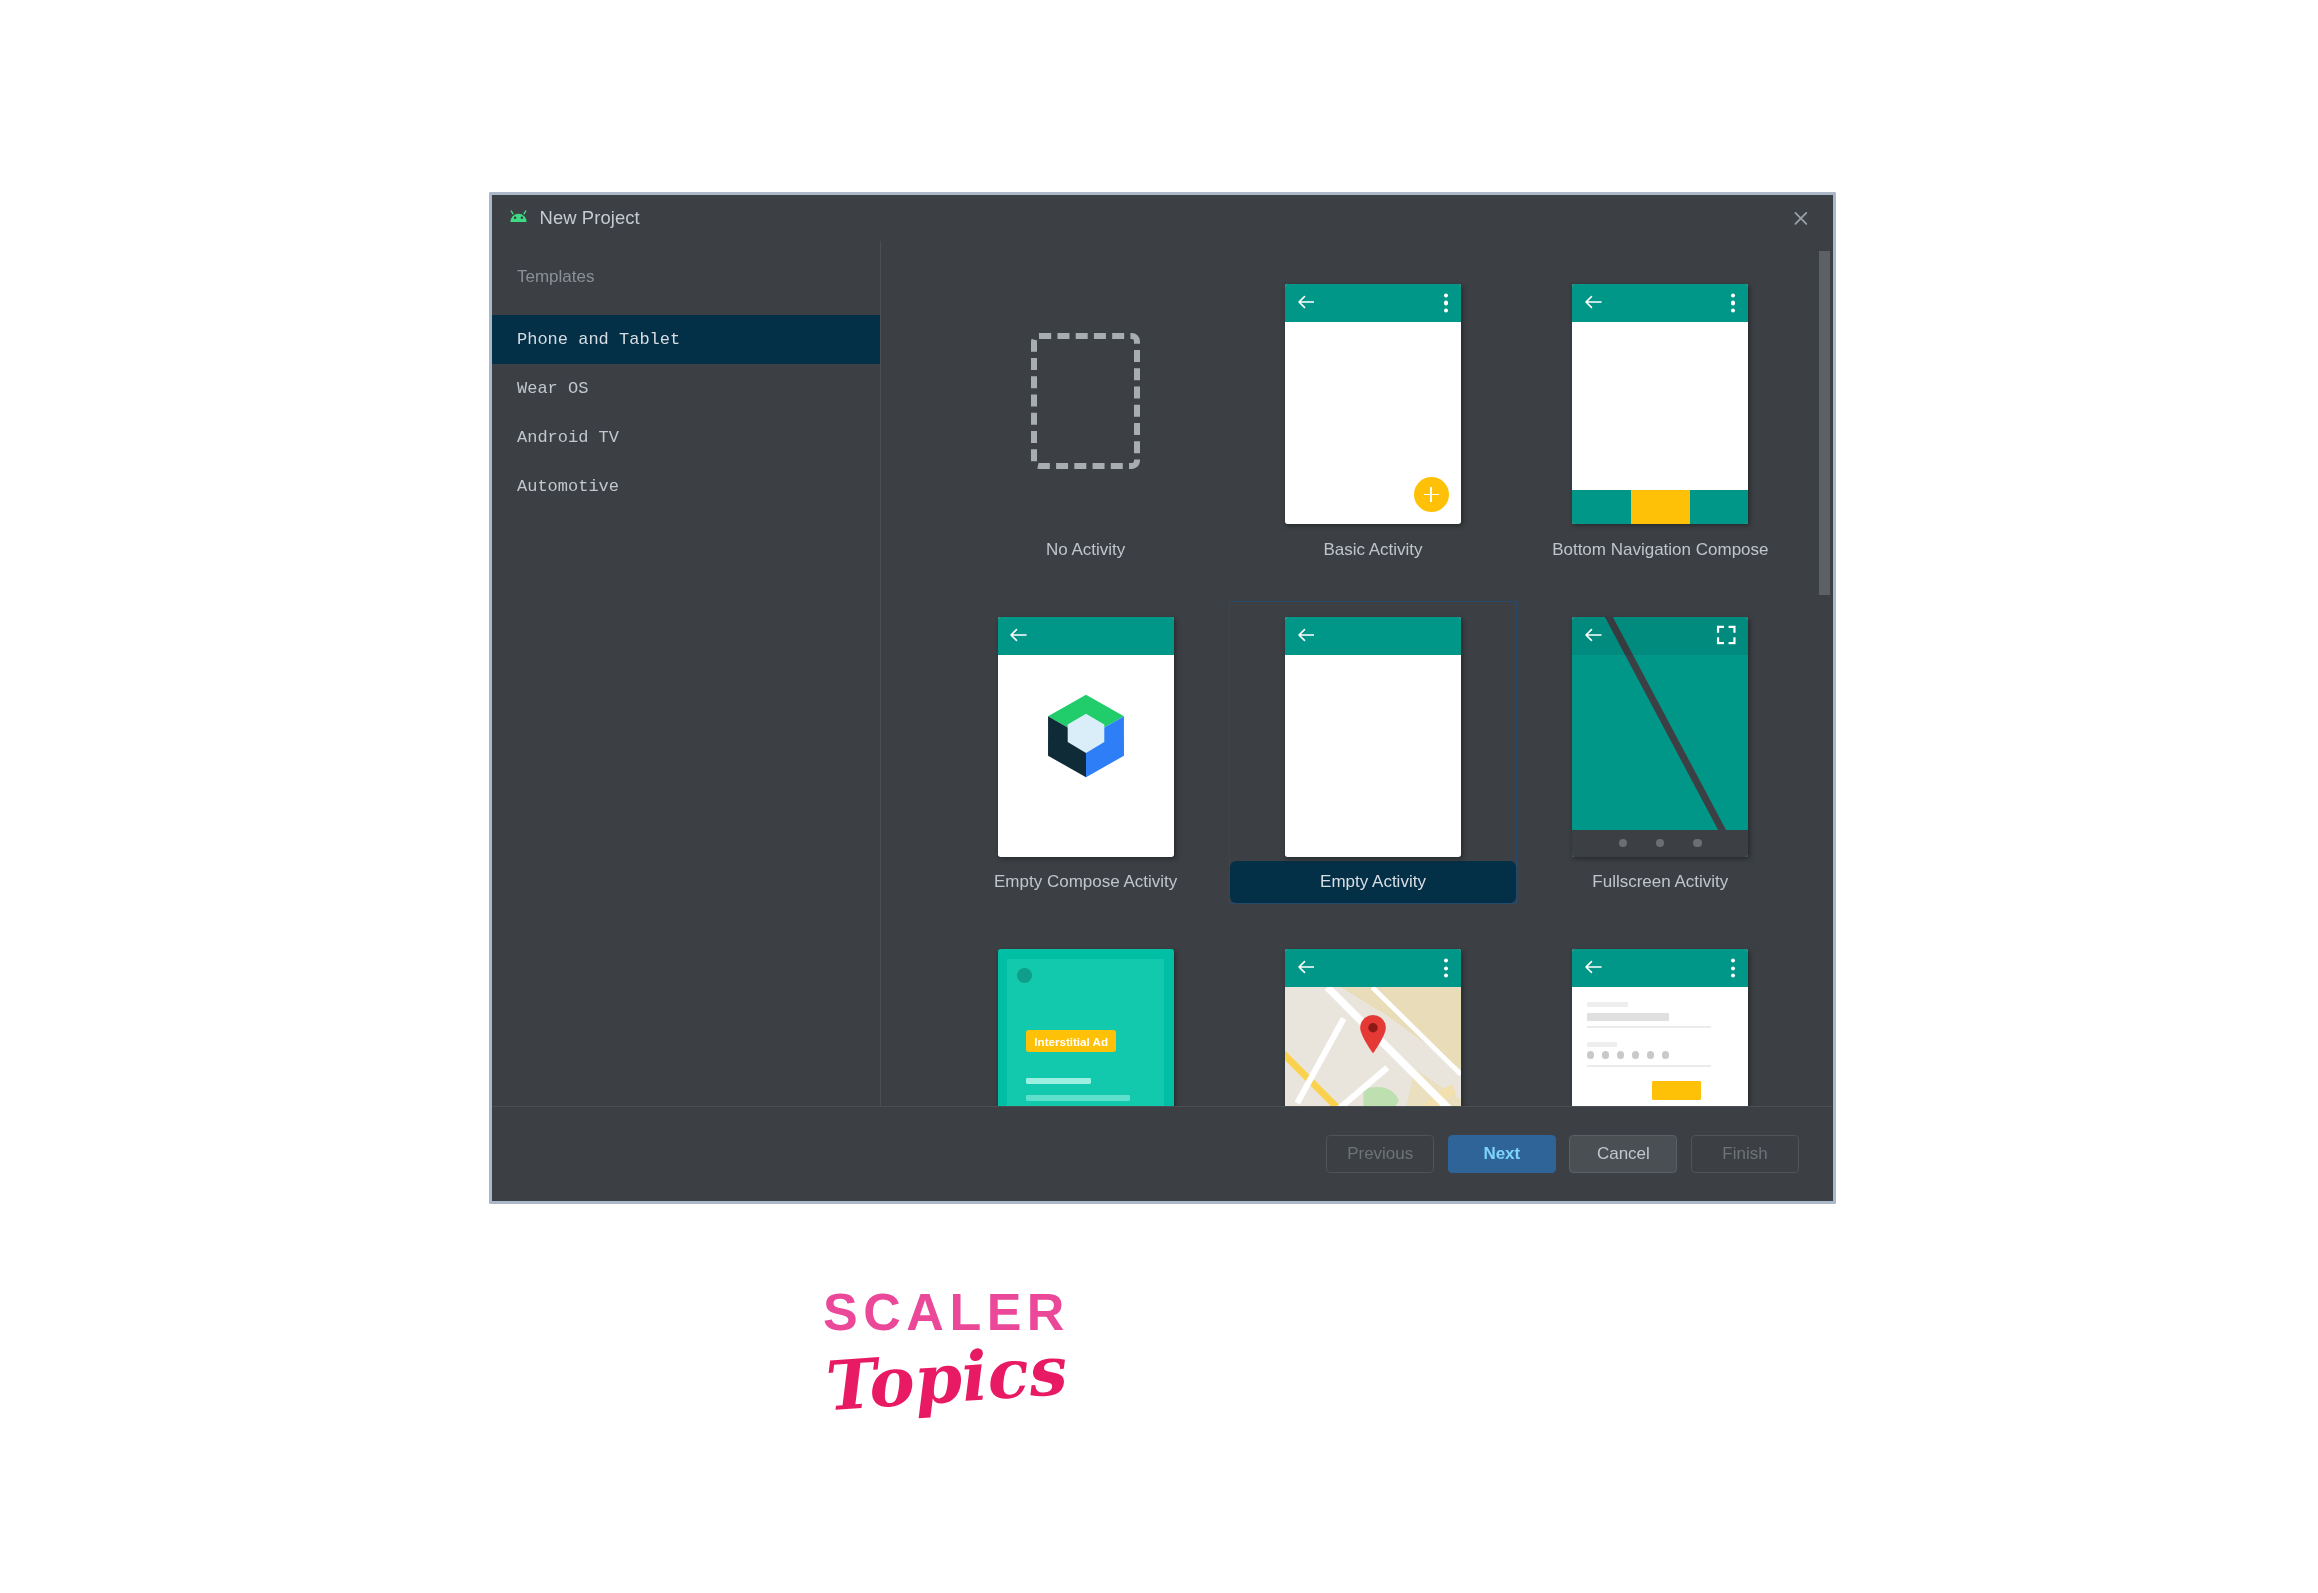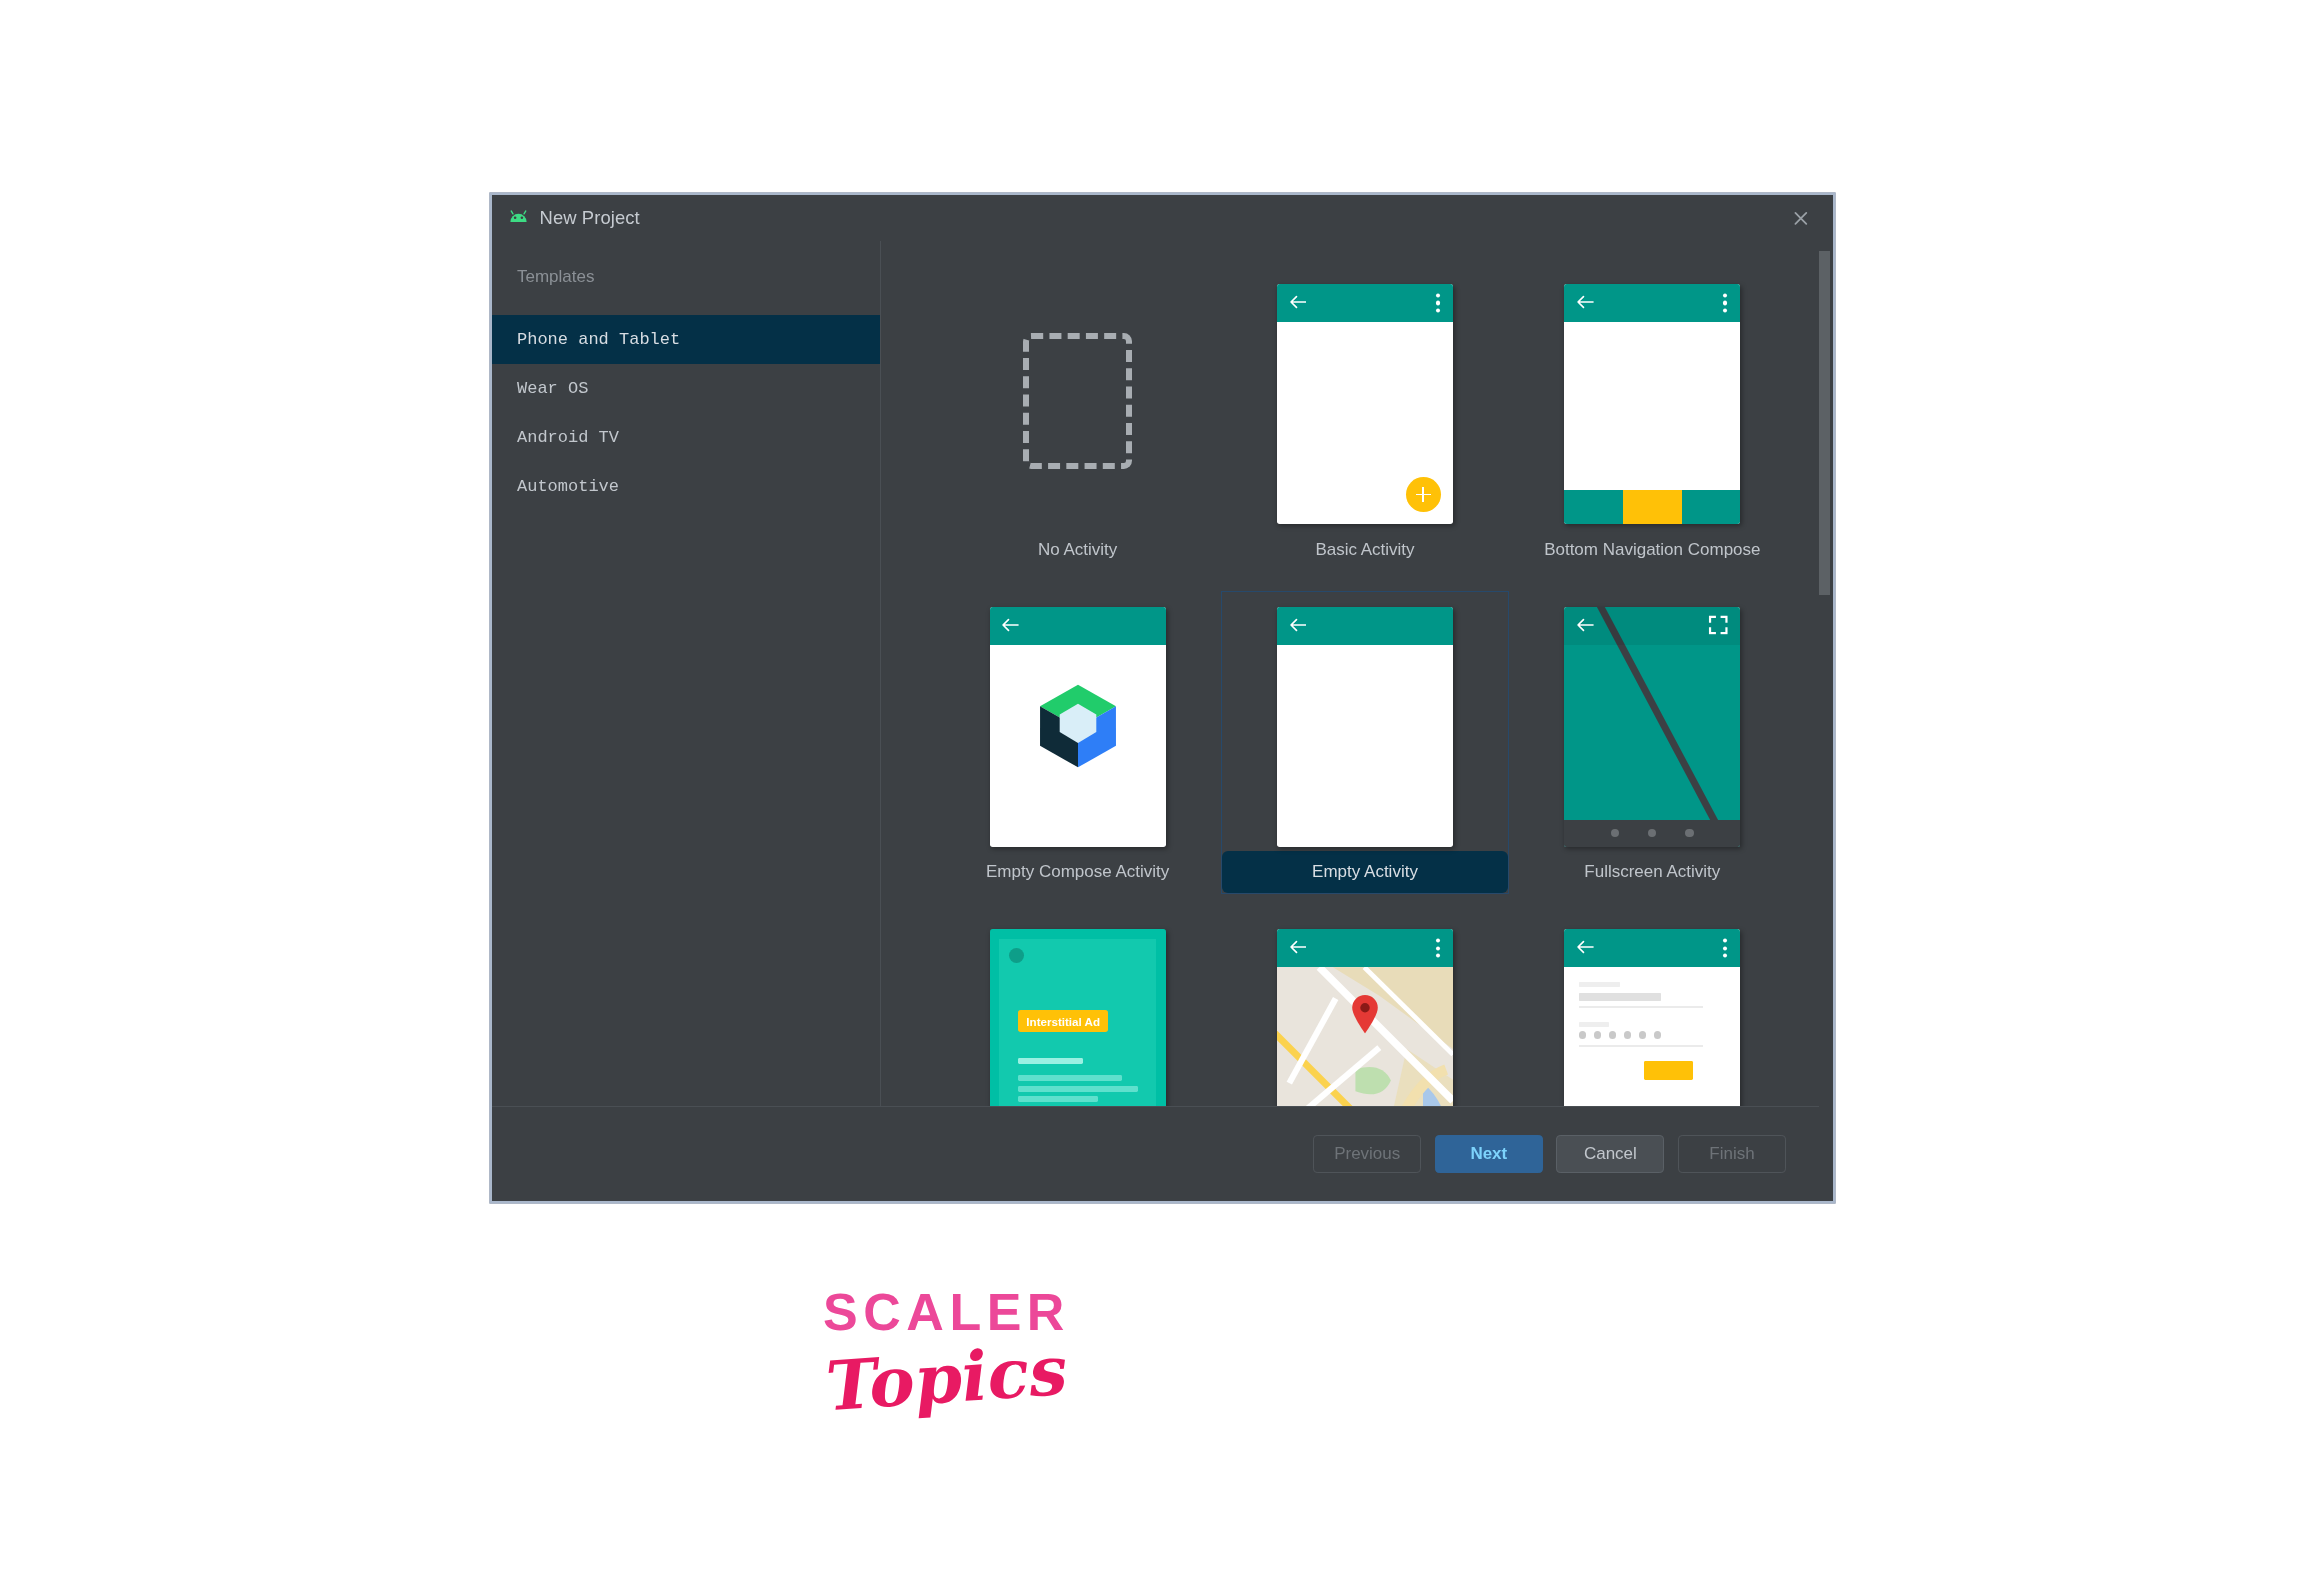--- a/index.html
+++ b/index.html
@@ -84,26 +84,26 @@
 
   .content {
     flex: 1 1 auto;
     position: relative;
     background: #3c4044;
     overflow: hidden;
   }
 
   .grid {
     position: absolute;
-    left: 8px; top: 0;
+    left: 16px; top: 0;
     width: 100%;
     padding: 27px 45px 0 45px;
     display: grid;
     grid-template-columns: repeat(3, 1fr);
-    row-gap: 19px;
+    row-gap: 29px;
   }
 
   .cell {
     display: flex;
     flex-direction: column;
     align-items: center;
     padding: 15px 0 0 0;
     border: 1.4px solid transparent;
   }
   .cell.selected { border-color: #27496b; }
@@ -242,21 +242,21 @@
   .scroll-thumb {
     position:absolute; left:0; width:11px;
     top: 9.5px; height: 344px;
     background:#5c6165;
     cursor: pointer;
   }
 
   
   .footer {
     position:absolute;
-    left:0; right:14px; bottom:0;
+    left:0; right:1px; bottom:0;
     height: 95px;
     background:#3c4044;
     border-top: 1.4px solid #4a4f54;
     display:flex; align-items:center; justify-content:flex-end;
     padding-right: 33px;
     gap: 13.6px;
   }
   .btn {
     min-width: 108px;
     height: 38px;

